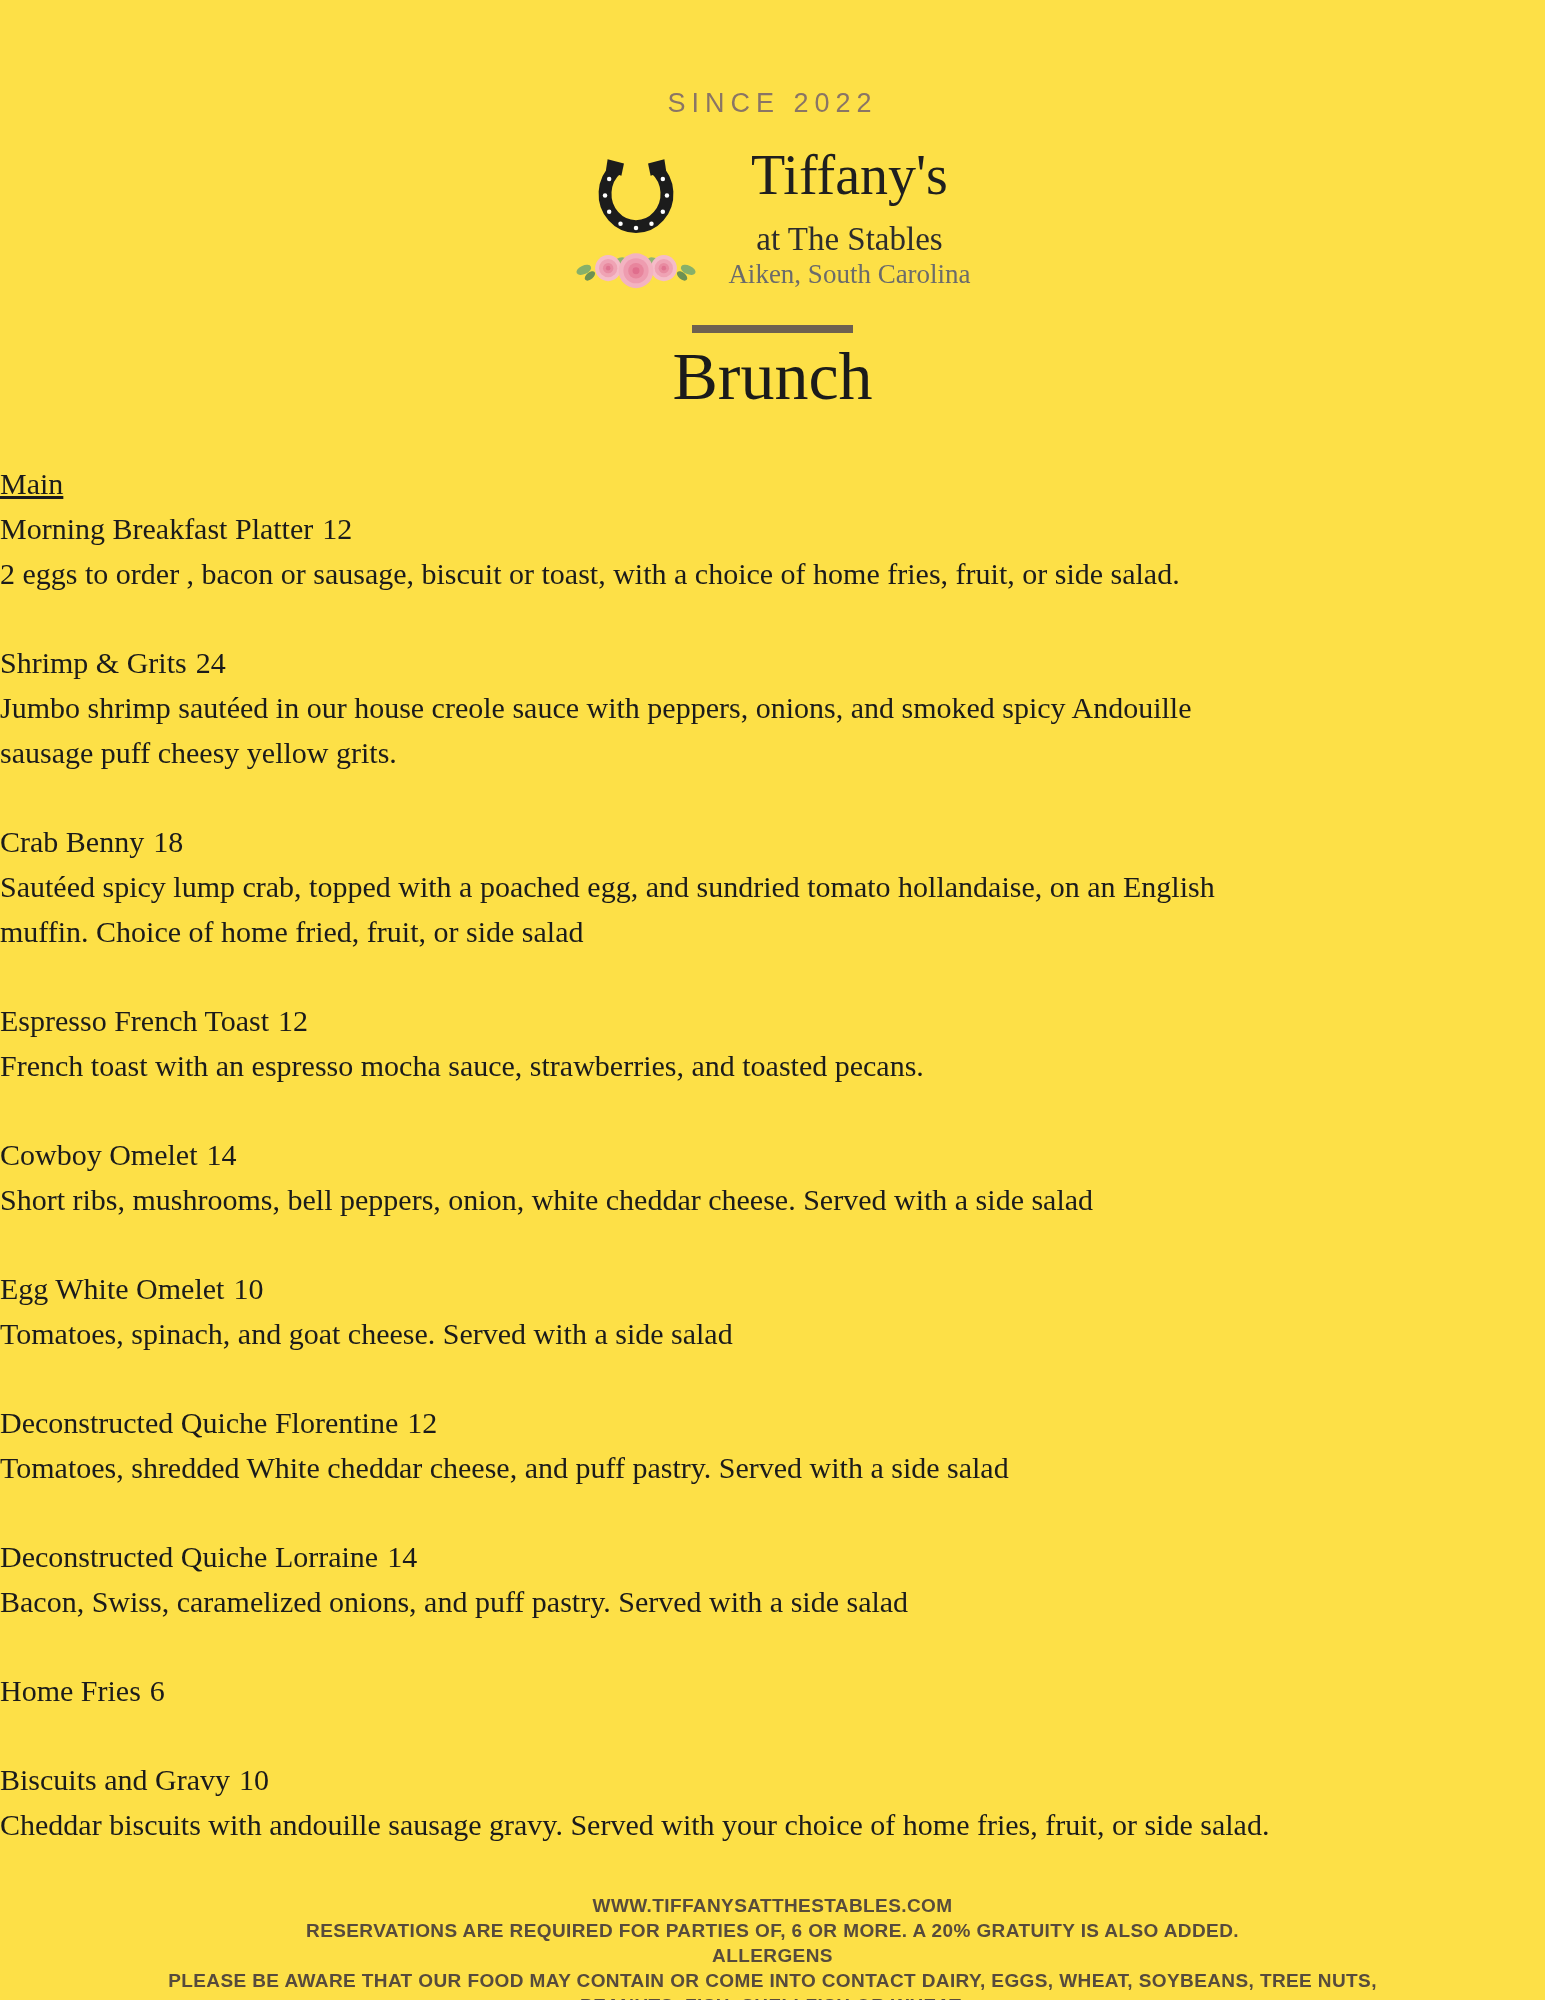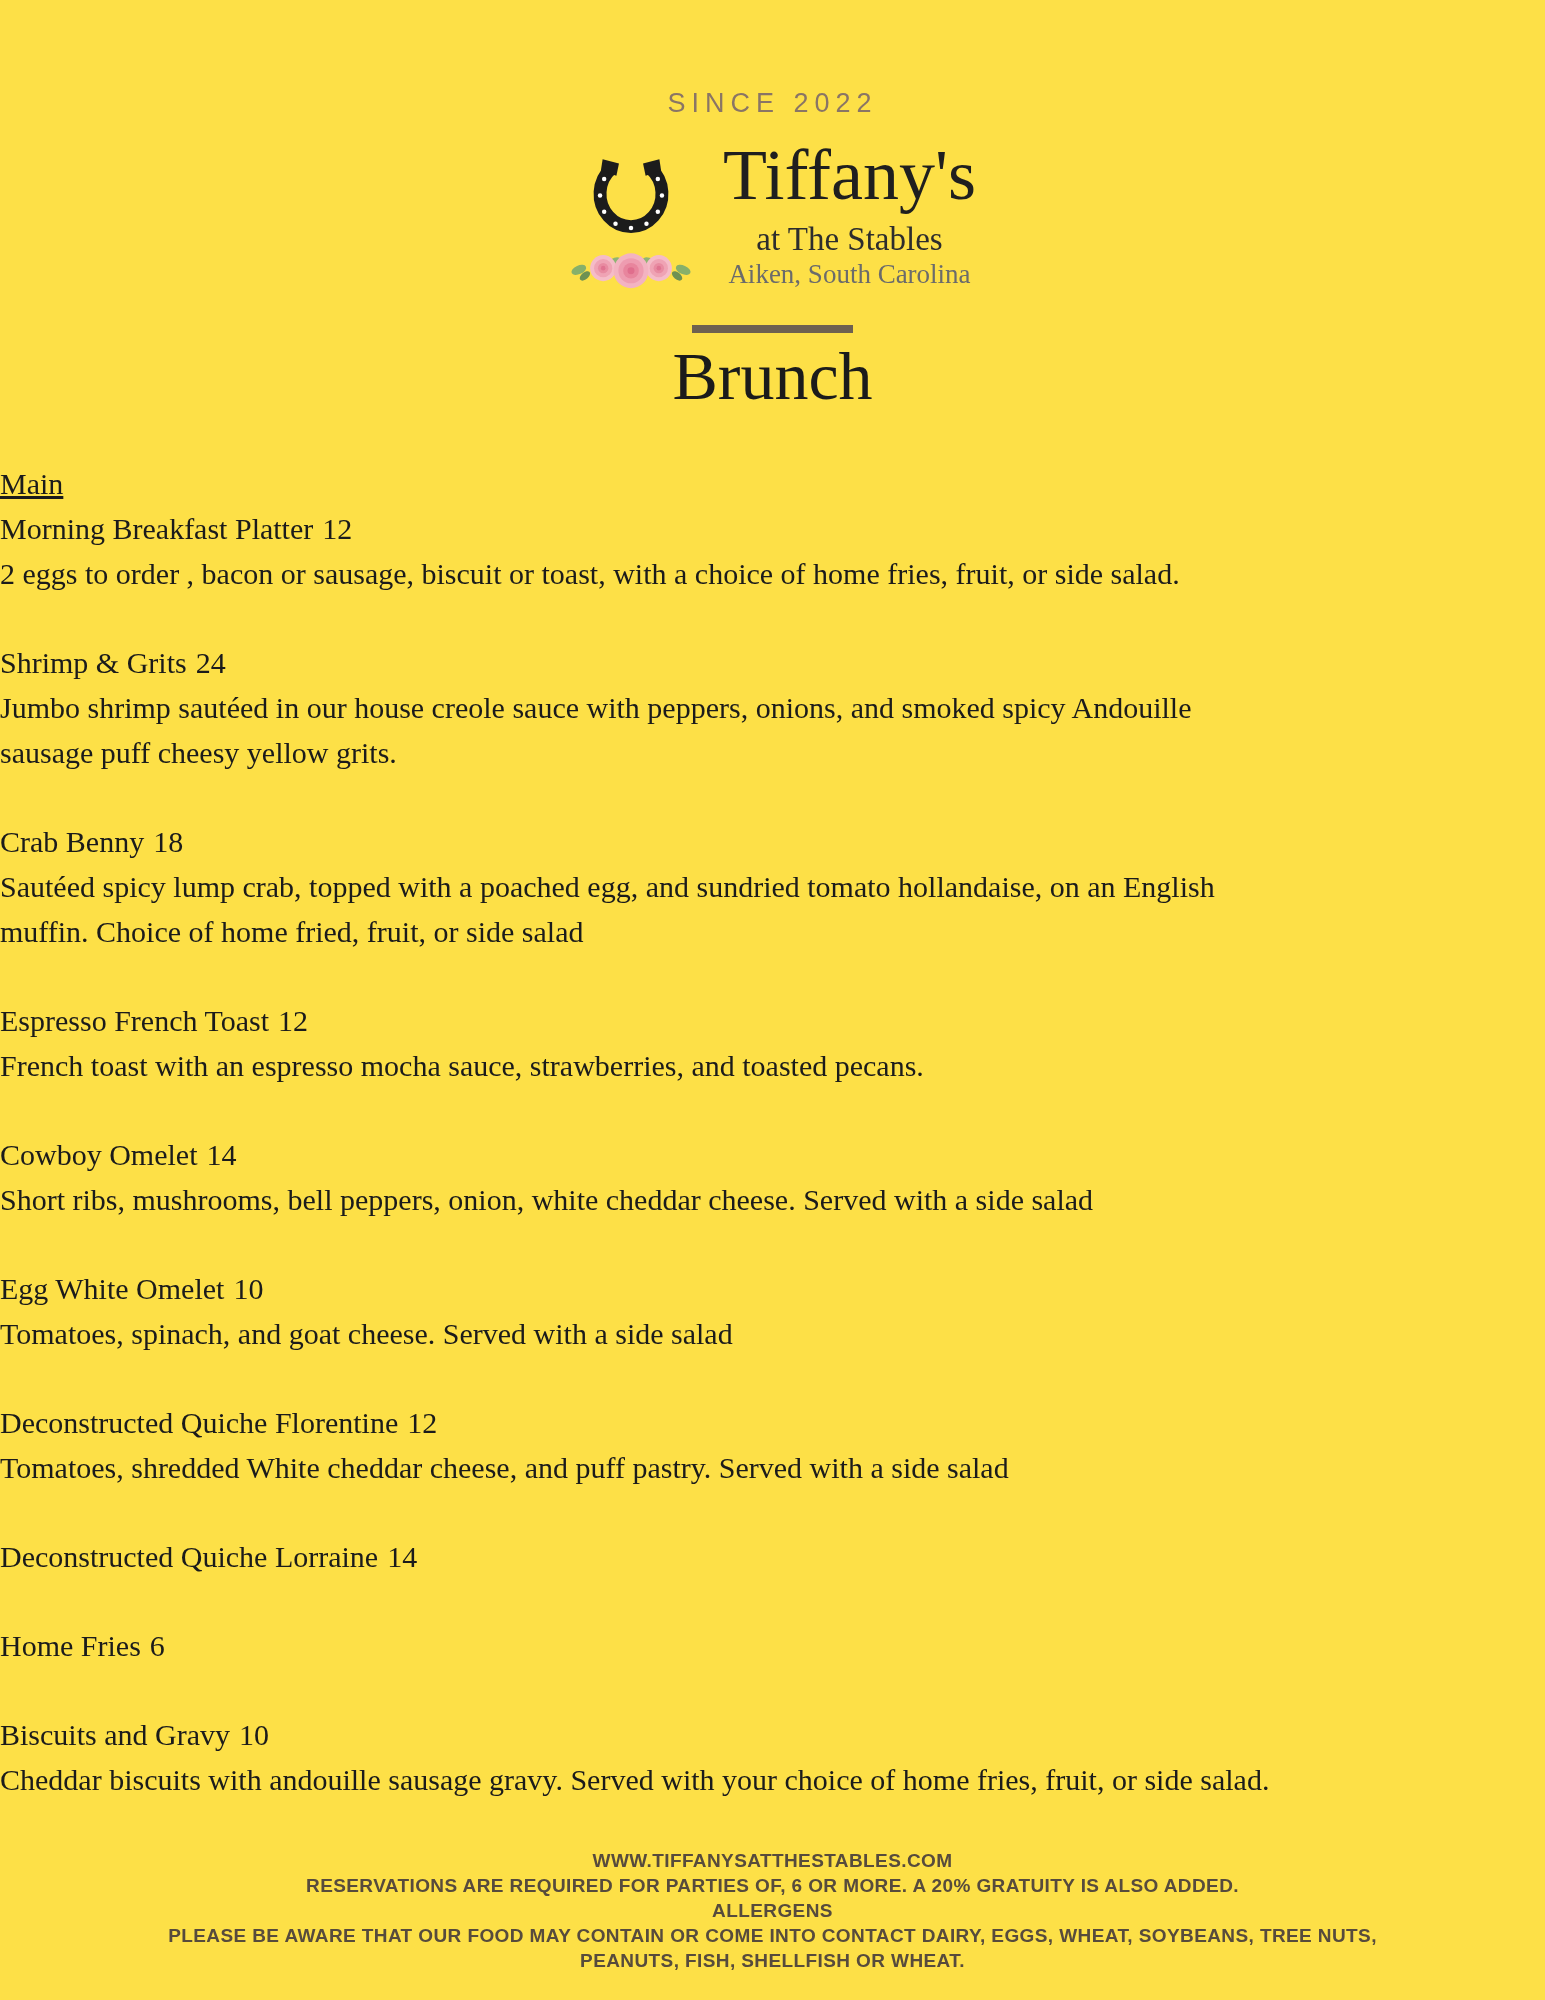--- a/index.html
+++ b/index.html
@@ -19,21 +19,21 @@
     color:#8a7565;
   }
   .logo-row{
     display:flex;justify-content:center;align-items:flex-start;
     gap:30px;margin-top:18px;height:178px;
   }
   .logo-graphic{width:124px;display:flex;flex-direction:column;align-items:center;padding-top:12px;}
   .logo-graphic .horseshoe{width:86px;height:98px;display:block;}
   .logo-graphic .roses{width:124px;height:40px;display:block;margin-top:2px;}
   .logo-text{text-align:center;}
-  .logo-title{font-size:72px;line-height:76px;color:#1f1f1f;}
+  .logo-title{font-size:56px;line-height:76px;color:#1f1f1f;}
   .logo-subtitle{font-size:33px;line-height:36px;margin-top:8px;color:#2d2d2d;}
   .logo-location{font-size:27px;line-height:30px;margin-top:2px;color:#6b6b6b;}
   .divider{width:161px;height:8px;background:#6e6150;margin:10px auto 0;}
   
   .menu-title{font-size:68px;line-height:78px;margin-top:4px;text-align:center;font-weight:normal;}
   .menu{margin-top:14px;font-size:30px;line-height:45px;}
   .menu-section-label{text-decoration:underline;}
   .menu-item{margin-bottom:44px;}
   .menu-item:last-child{margin-bottom:0;}
   .item-title{white-space:nowrap;}
@@ -142,20 +142,21 @@
       <div class="item-desc-line">Tomatoes, spinach, and goat cheese. Served with a side salad</div>
     </div>
 
     <div class="menu-item">
       <div class="item-title"><span>Deconstructed Quiche Florentine</span><span class="item-price">12</span></div>
       <div class="item-desc-line">Tomatoes, shredded White cheddar cheese, and puff pastry. Served with a side salad</div>
     </div>
 
     <div class="menu-item">
       <div class="item-title"><span>Deconstructed Quiche Lorraine</span><span class="item-price">14</span></div>
+      <div class="item-desc-line">Bacon, Swiss, caramelized onions, and puff pastry. Served with a side salad</div>
     </div>
 
     <div class="menu-item">
       <div class="item-title"><span>Home Fries</span><span class="item-price">6</span></div>
     </div>
 
     <div class="menu-item">
       <div class="item-title"><span>Biscuits and Gravy</span><span class="item-price">10</span></div>
       <div class="item-desc-line">Cheddar biscuits with andouille sausage gravy. Served with your choice of home fries, fruit, or side salad.</div>
     </div>

